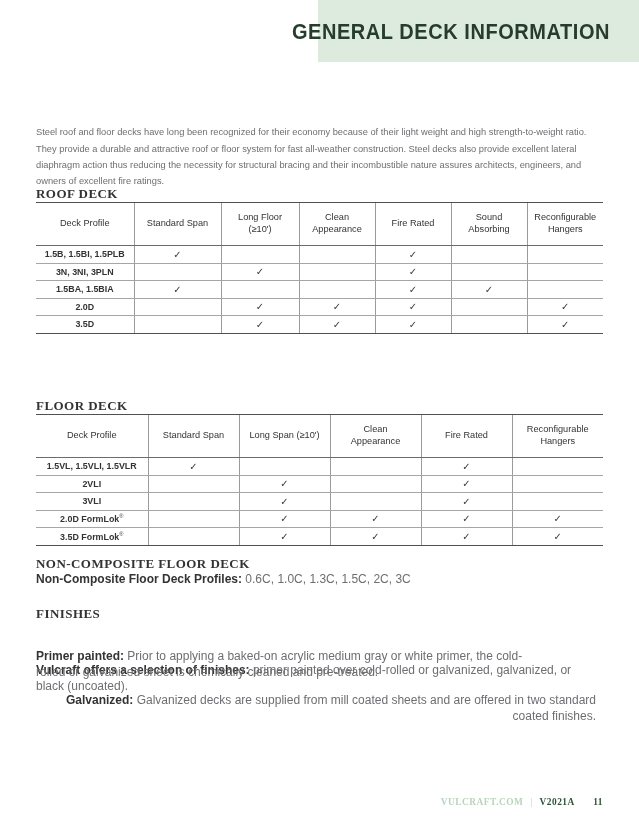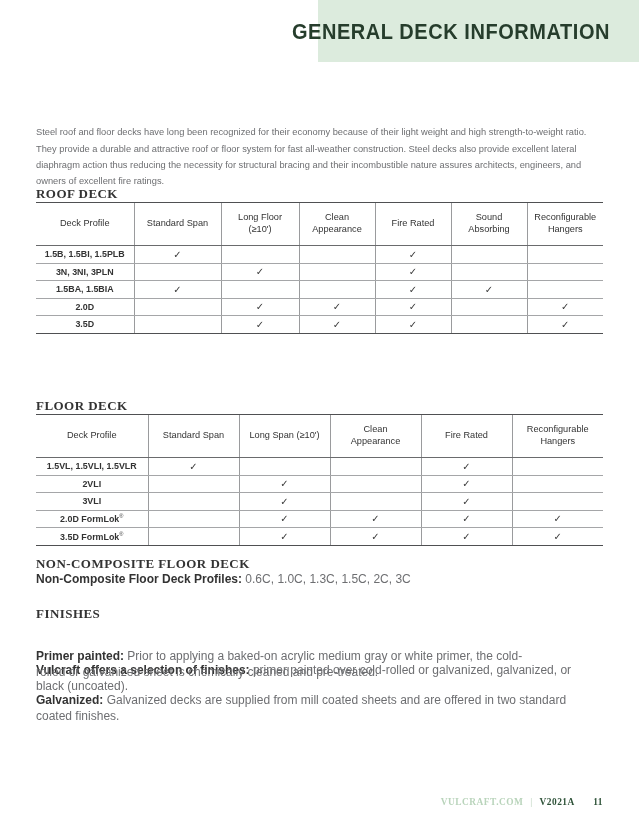--- a/index.html
+++ b/index.html
@@ -340,21 +340,21 @@
   <div class="sec-head" style="position:absolute; top:606px; left:0;">FINISHES</div>
 
   <div class="txt-block" style="top:622px;margin-top:40px;">
     <b>Vulcraft offers a selection of finishes:</b><span> primer painted over cold-rolled or galvanized, galvanized, or black (uncoated).</span>
   </div>
 
   <div class="txt-block" style="top:648px; width:500px;">
     <b>Primer painted:</b><span>  Prior to applying a baked-on acrylic medium gray or white primer, the cold-rolled or galvanized sheet is chemically cleaned and pre-treated.</span>
   </div>
 
-  <div class="txt-block" style="top:692px;">
+  <div class="txt-block" style="top:692px;text-align:right;">
     <b>Galvanized:</b><span>  Galvanized decks are supplied from mill coated sheets and are offered in two standard coated finishes.</span>
   </div>
 
 </div>
 
 <div class="footer">
   <span class="site">VULCRAFT.COM</span>
   <span class="bar">|</span>
   <span class="ver">V2021A</span>
   <span class="pg">11</span>

